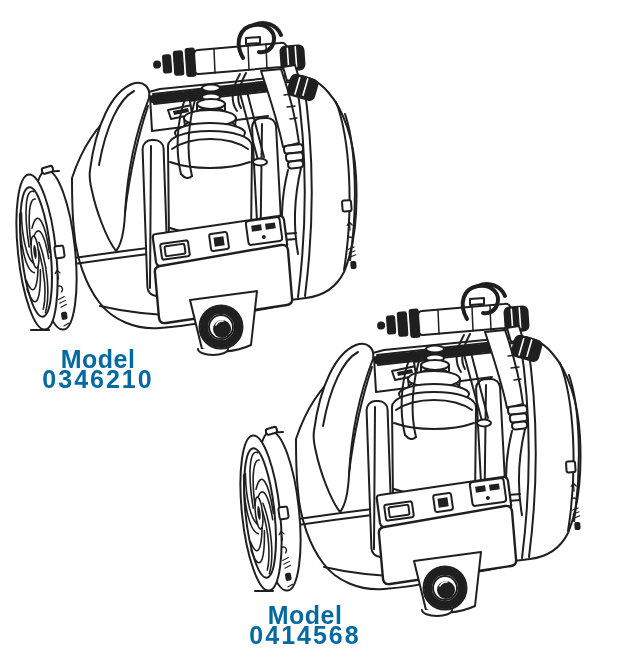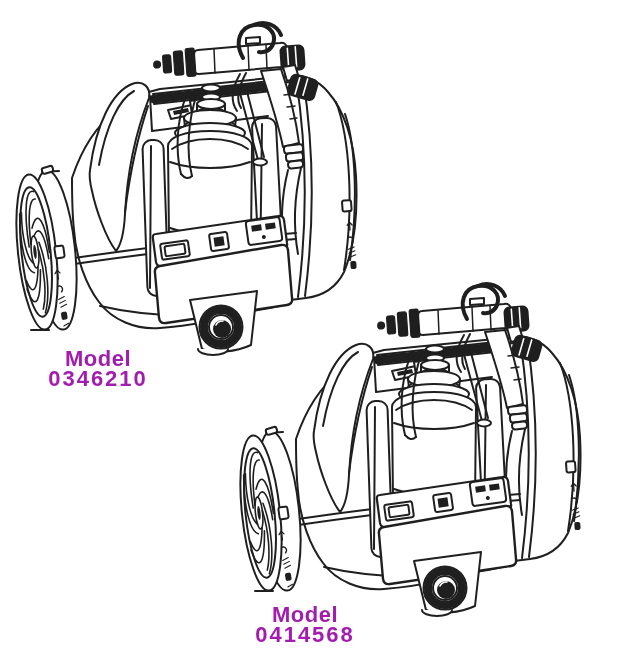--- a/index.html
+++ b/index.html
@@ -8,23 +8,23 @@
     width:628px;height:664px;
     background:#ffffff;
     font-family:"Liberation Sans", sans-serif;
     overflow:hidden;
   }
   .illustration{position:absolute;left:0;top:0;}
   .caption{
     position:absolute;
     width:180px;
     text-align:center;
-    color:#a21caf;
+    color:#0369a1;
     font-weight:bold;
-    font-size:22px;
+    font-size:25px;
     line-height:20px;
     letter-spacing:0.5px;
   }
   .caption .num{letter-spacing:2px;display:block;}
   .caption .word{display:block;}
   #caption-1{left:8px;top:349px;}
   #caption-2{left:215px;top:605px;}
 </style>
 </head>
 <body>

